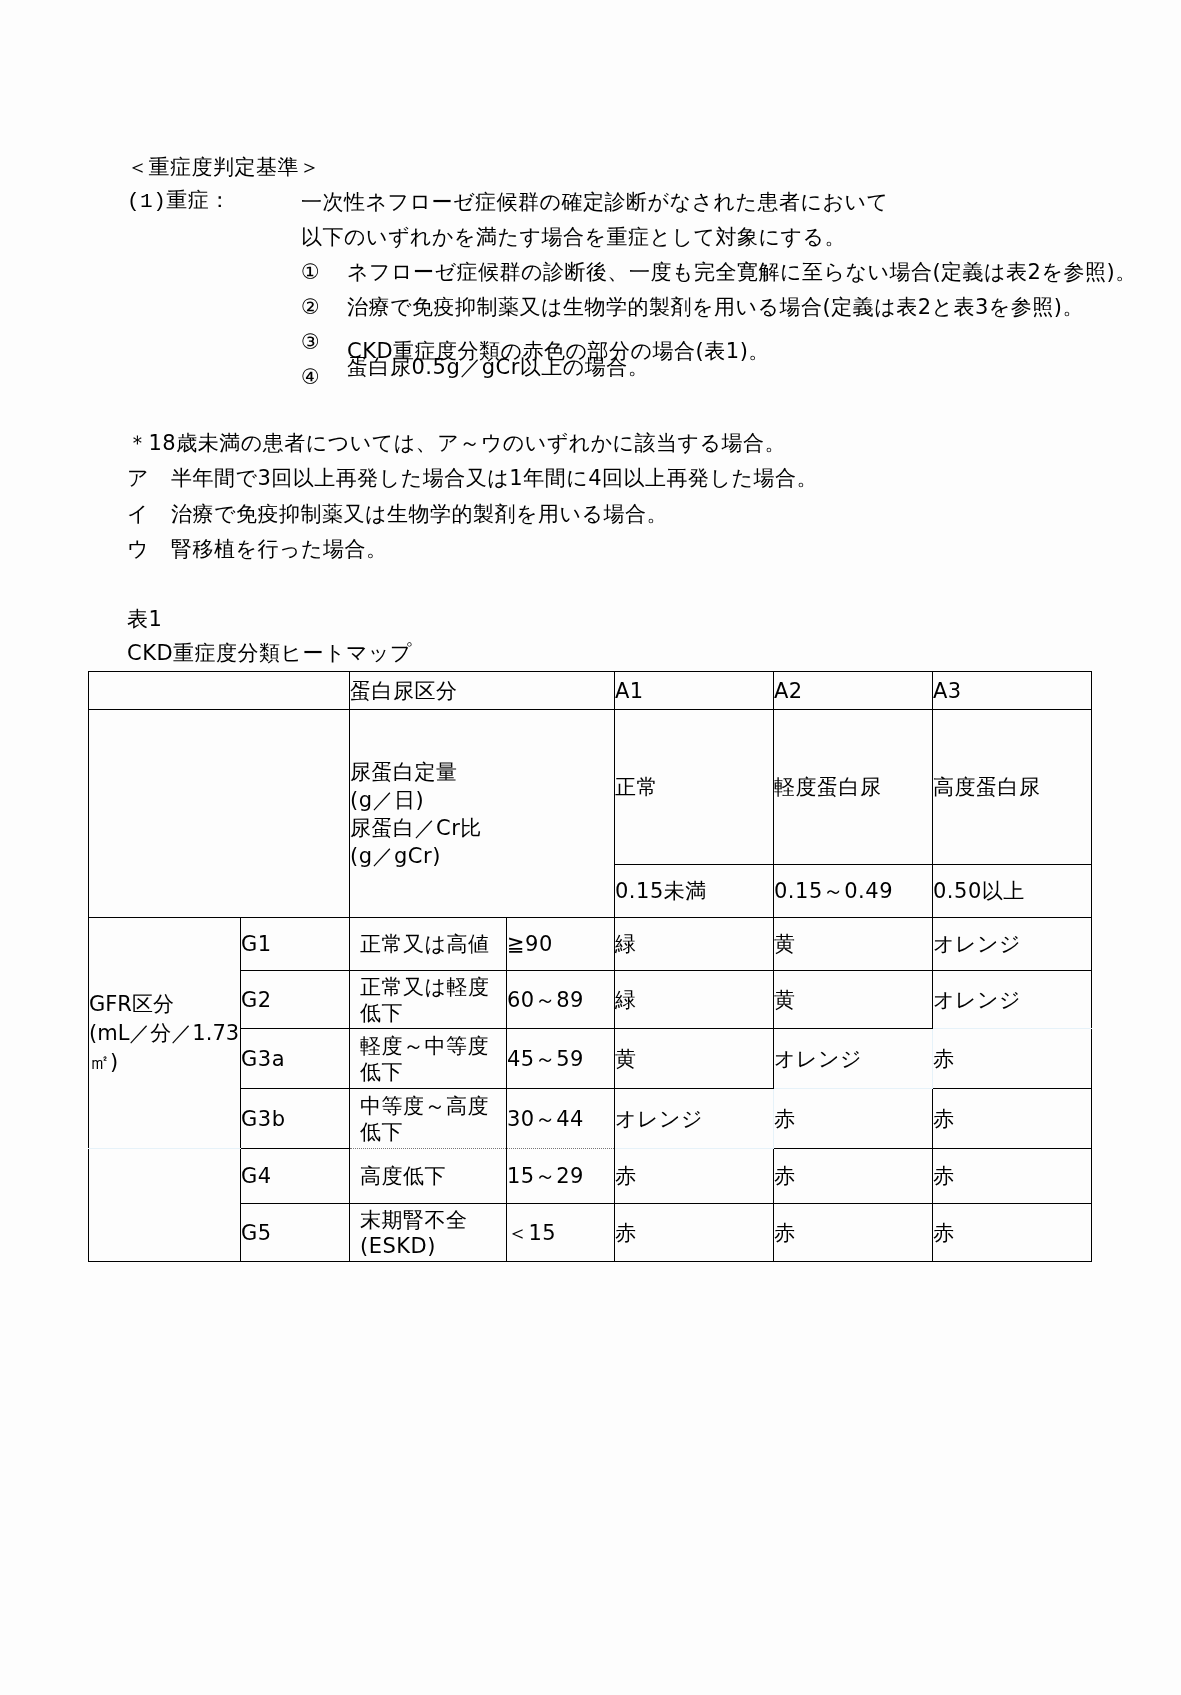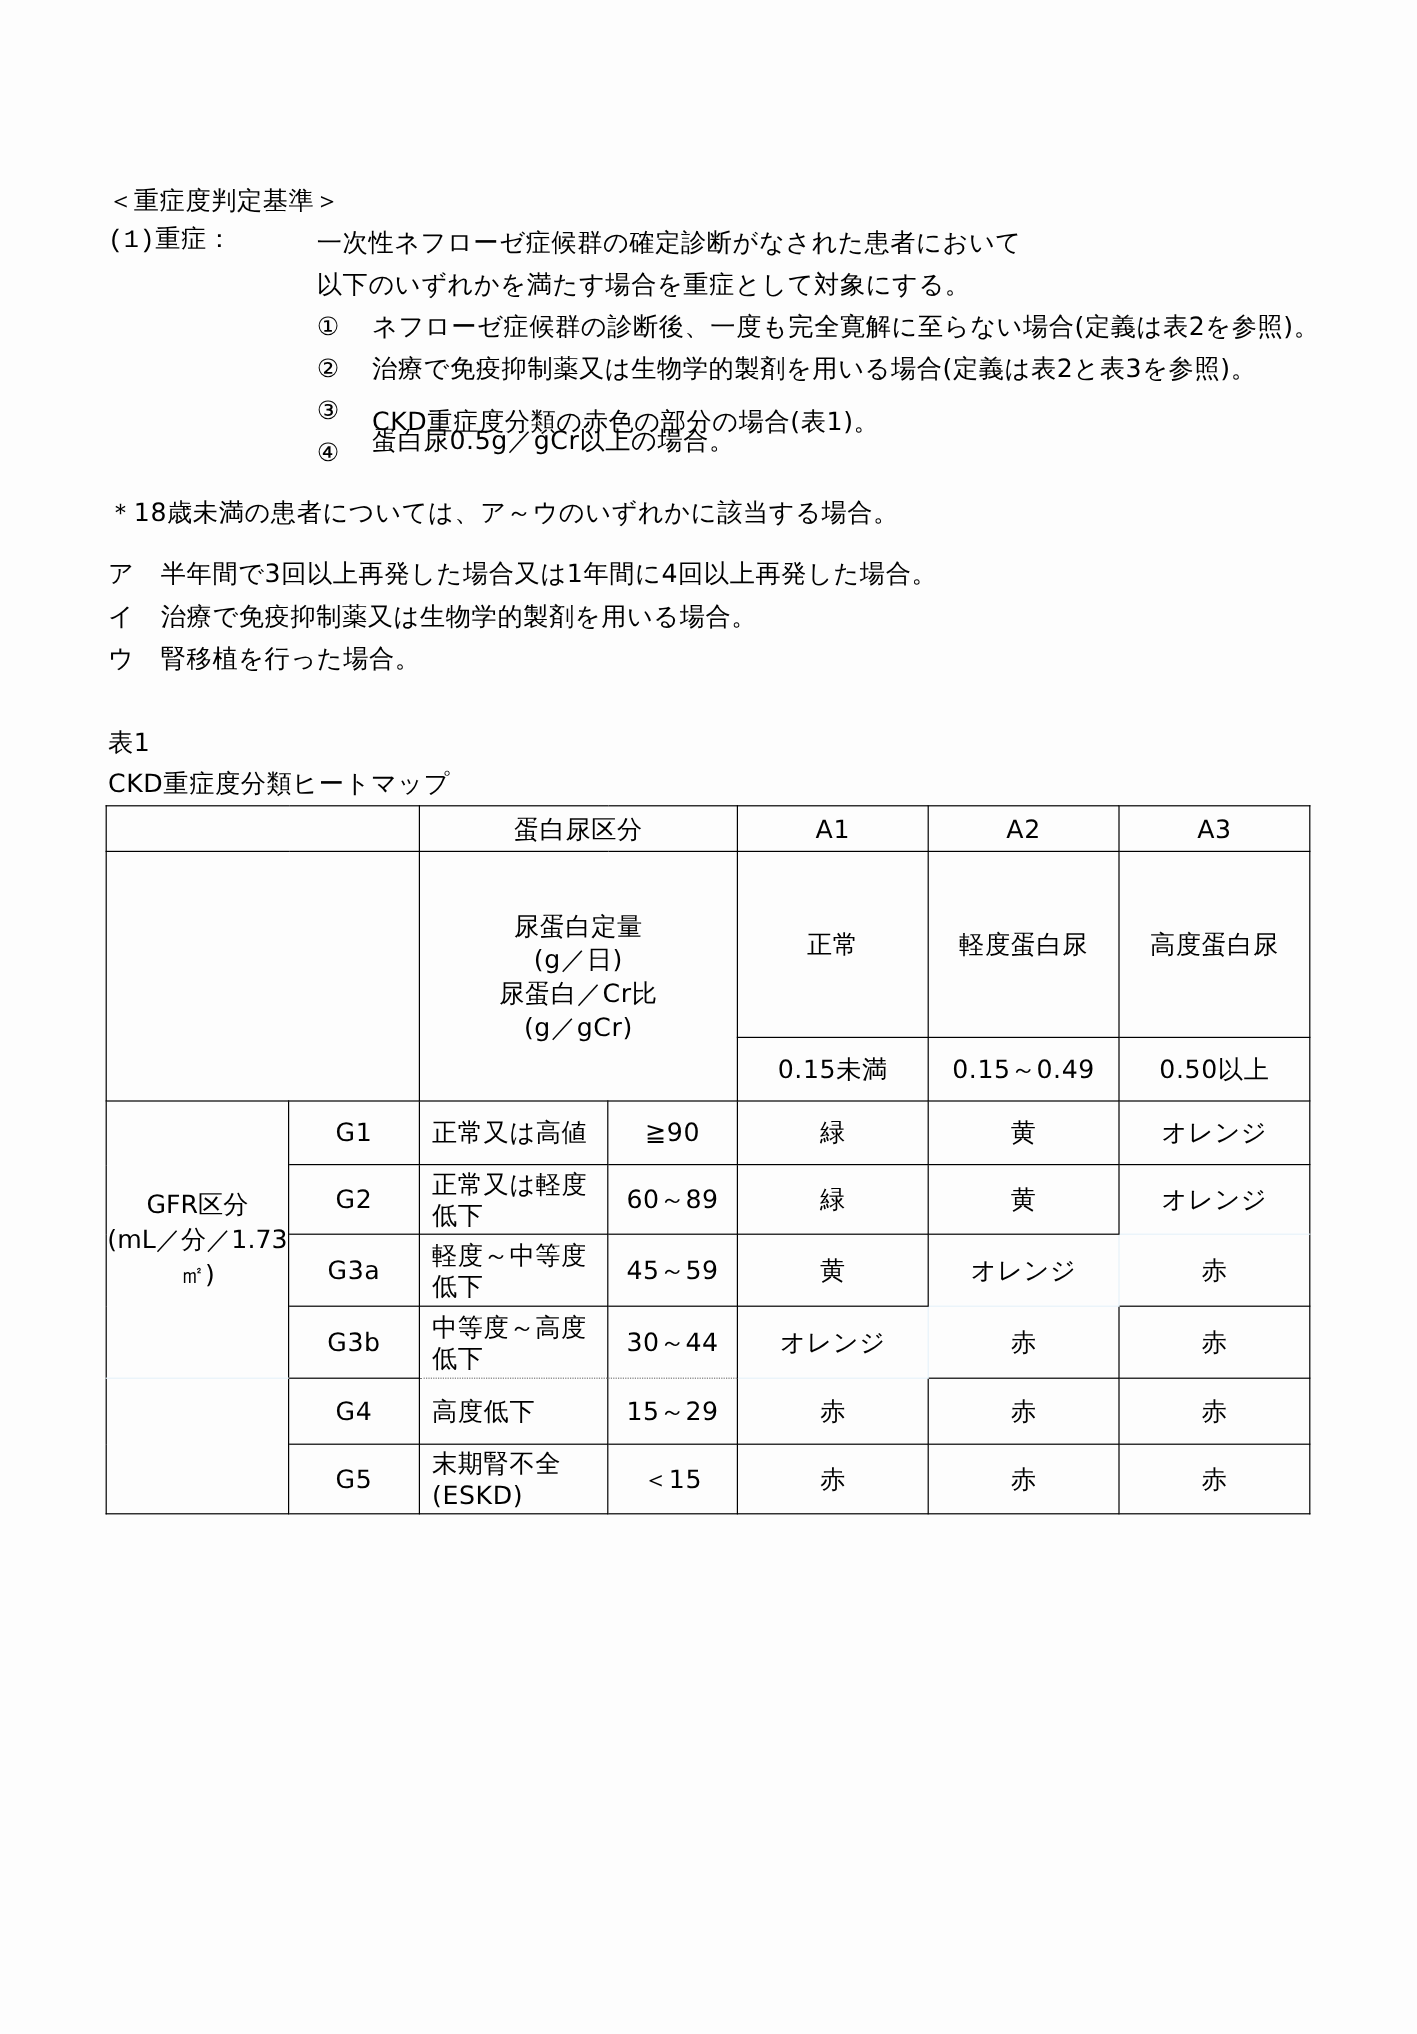--- a/index.html
+++ b/index.html
@@ -15,32 +15,33 @@
     color: #000;
     font-family: "DejaVu Sans", sans-serif;
     font-size: 21px;
     letter-spacing: 0.5px;
   }
   .line {
     position: absolute;
     height: 30px;
     line-height: 30px;
     white-space: nowrap;
+    margin-left: 37px;
   }
   table.heatmap {
     position: absolute;
     left: 88px;
     top: 671px;
     width: 1003px;
     border-collapse: collapse;
     table-layout: fixed;
   }
   table.heatmap td {
     border: 1px solid #000;
-    text-align: center;
+    text-align: left;
     vertical-align: middle;
     padding: 0;
     line-height: 26px;
     white-space: nowrap;
   }
   table.heatmap td.pre { white-space: pre; }
   table.heatmap td.left { text-align: left; padding-left: 10px; }
   table.heatmap td.measure { line-height: 28px; }
   table.heatmap td.gfr { line-height: 29px; letter-spacing: 0; }
   
@@ -73,21 +74,21 @@
   <div>
     <div class="line" style="left:264px; top:327px;">③</div>
     <div class="line" style="left:310px; top:336px;">CKD重症度分類の赤色の部分の場合(表1)。</div>
   </div>
   <div>
     <div class="line" style="left:264px; top:362px;">④</div>
     <div class="line" style="left:310px; top:352px;">蛋白尿0.5g／gCr以上の場合。</div>
   </div>
 </div>
 
-<div class="line" style="left:90px; top:412px;">＊18歳未満の患者については、ア～ウのいずれかに該当する場合。</div>
+<div class="line" style="left:90px; top:428px;">＊18歳未満の患者については、ア～ウのいずれかに該当する場合。</div>
 <div>
   <div>
     <div class="line" style="left:90px; top:463px;">ア</div>
     <div class="line" style="left:134px; top:463px;">半年間で3回以上再発した場合又は1年間に4回以上再発した場合。</div>
   </div>
   <div>
     <div class="line" style="left:90px; top:499px;">イ</div>
     <div class="line" style="left:134px; top:499px;">治療で免疫抑制薬又は生物学的製剤を用いる場合。</div>
   </div>
   <div>

